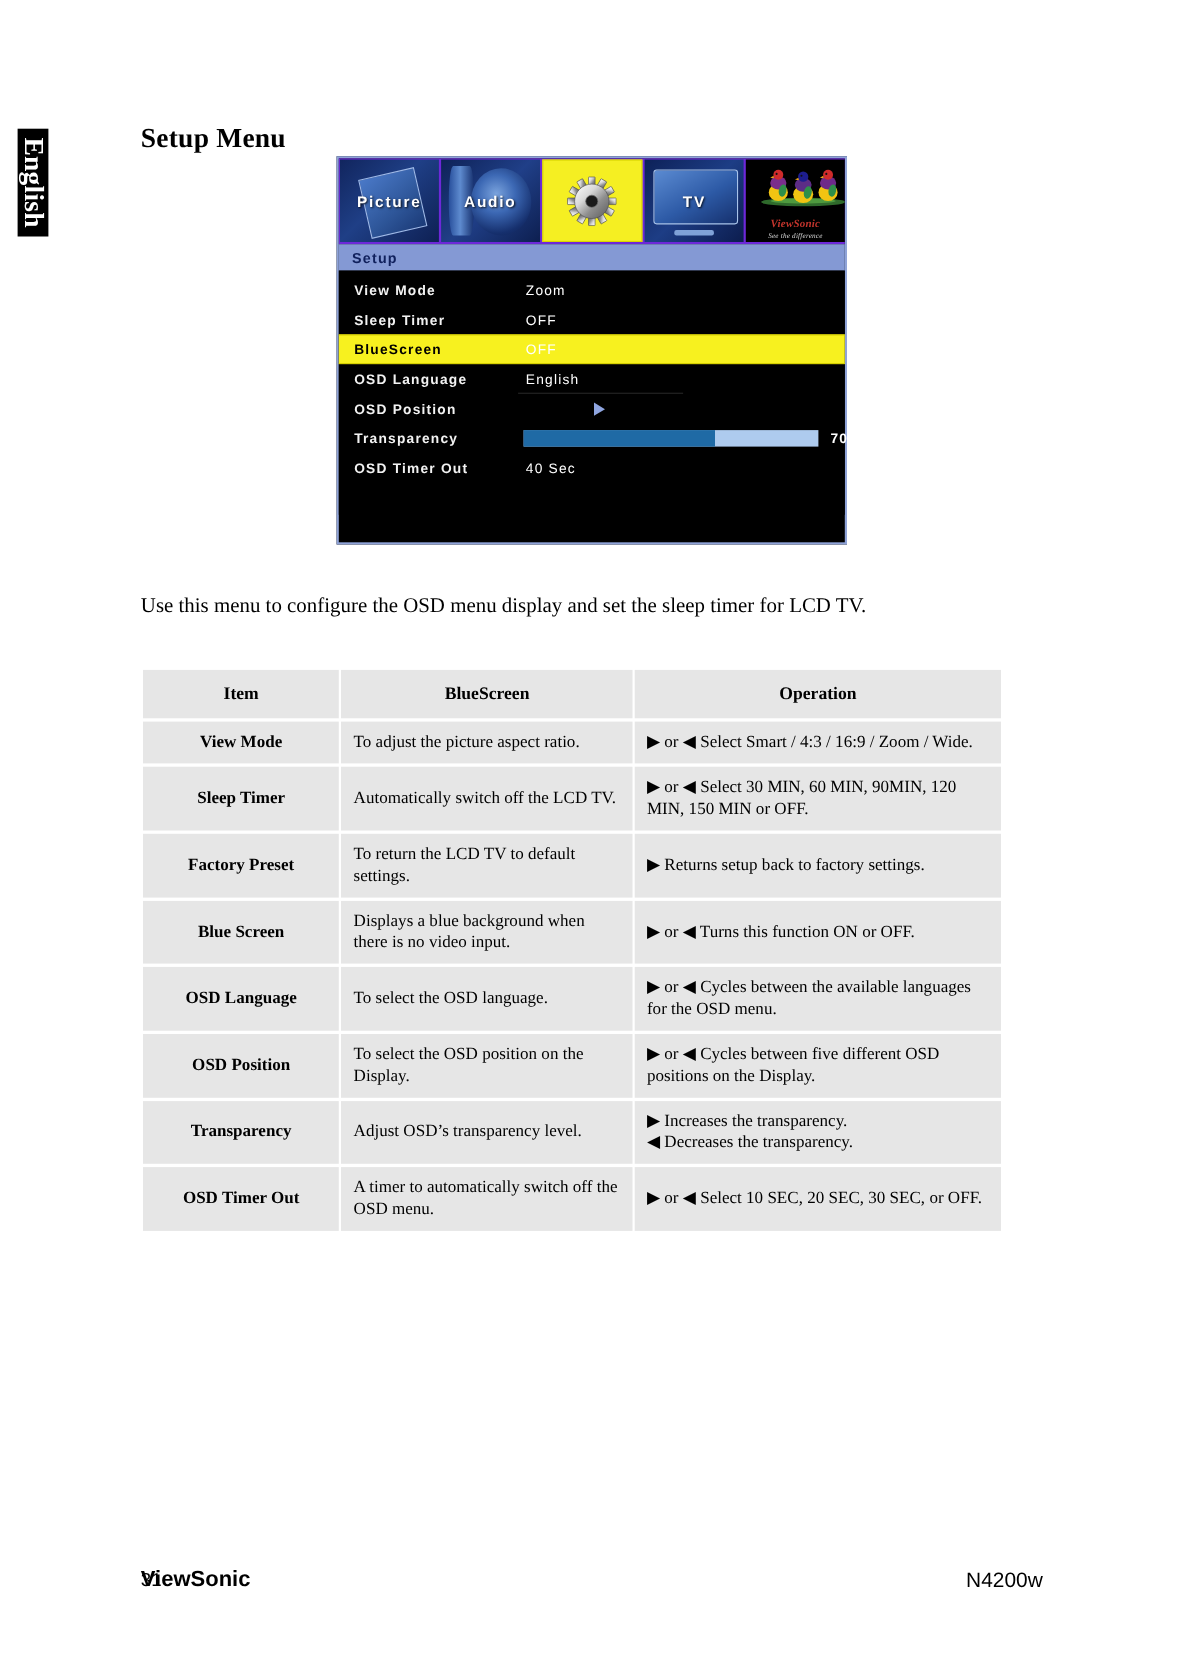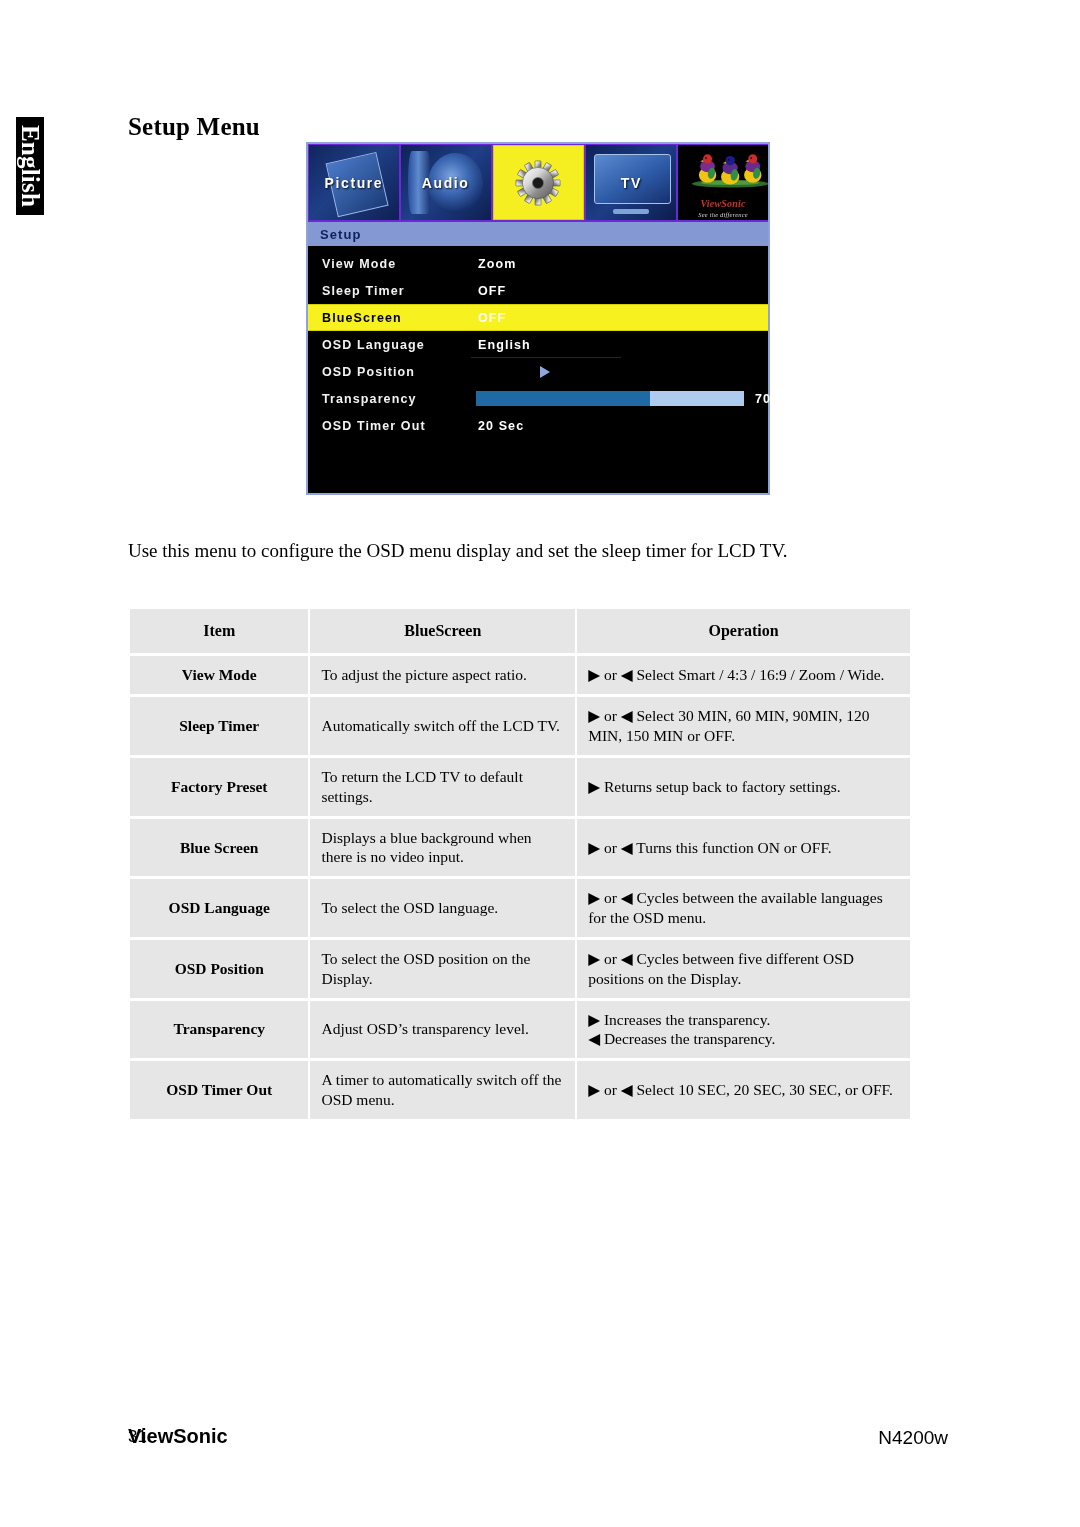--- a/index.html
+++ b/index.html
@@ -263,21 +263,21 @@
     border-bottom: 6px solid transparent;
     border-left: 10px solid #8fa5e0;
     margin-left: 62px;
   }
   .val-center {
     flex: 1 1 auto;
     text-align: left;
     padding-left: 6px;
     color: #ffffff;
     font-size: 12.5px;
-    font-weight: bold;
+    font-weight: normal;
     letter-spacing: 1.1px;
   }
   .val-underline {
     position: absolute;
     left: 163px;
     bottom: 0px;
     width: 150px;
     height: 1px;
     background: #262626;
   }
@@ -576,21 +576,21 @@
       <div class="slider-wrap">
         <div class="slider-track">
           <div class="slider-fill" id="tr-fill" style="width: 65%;"></div>
         </div>
         <span class="slider-num">70</span>
       </div>
     </div>
 
     <div class="osd-row">
       <div class="r-label">OSD Timer Out</div>
-      <div class="val-center">20 Sec</div>
+      <div class="val-center">40 Sec</div>
     </div>
   </div>
 
 </div>
 
 <div class="intro">Use this menu to configure the OSD menu display and set the sleep timer for LCD TV.</div>
 
 <table class="tbl">
   <thead>
     <tr>

